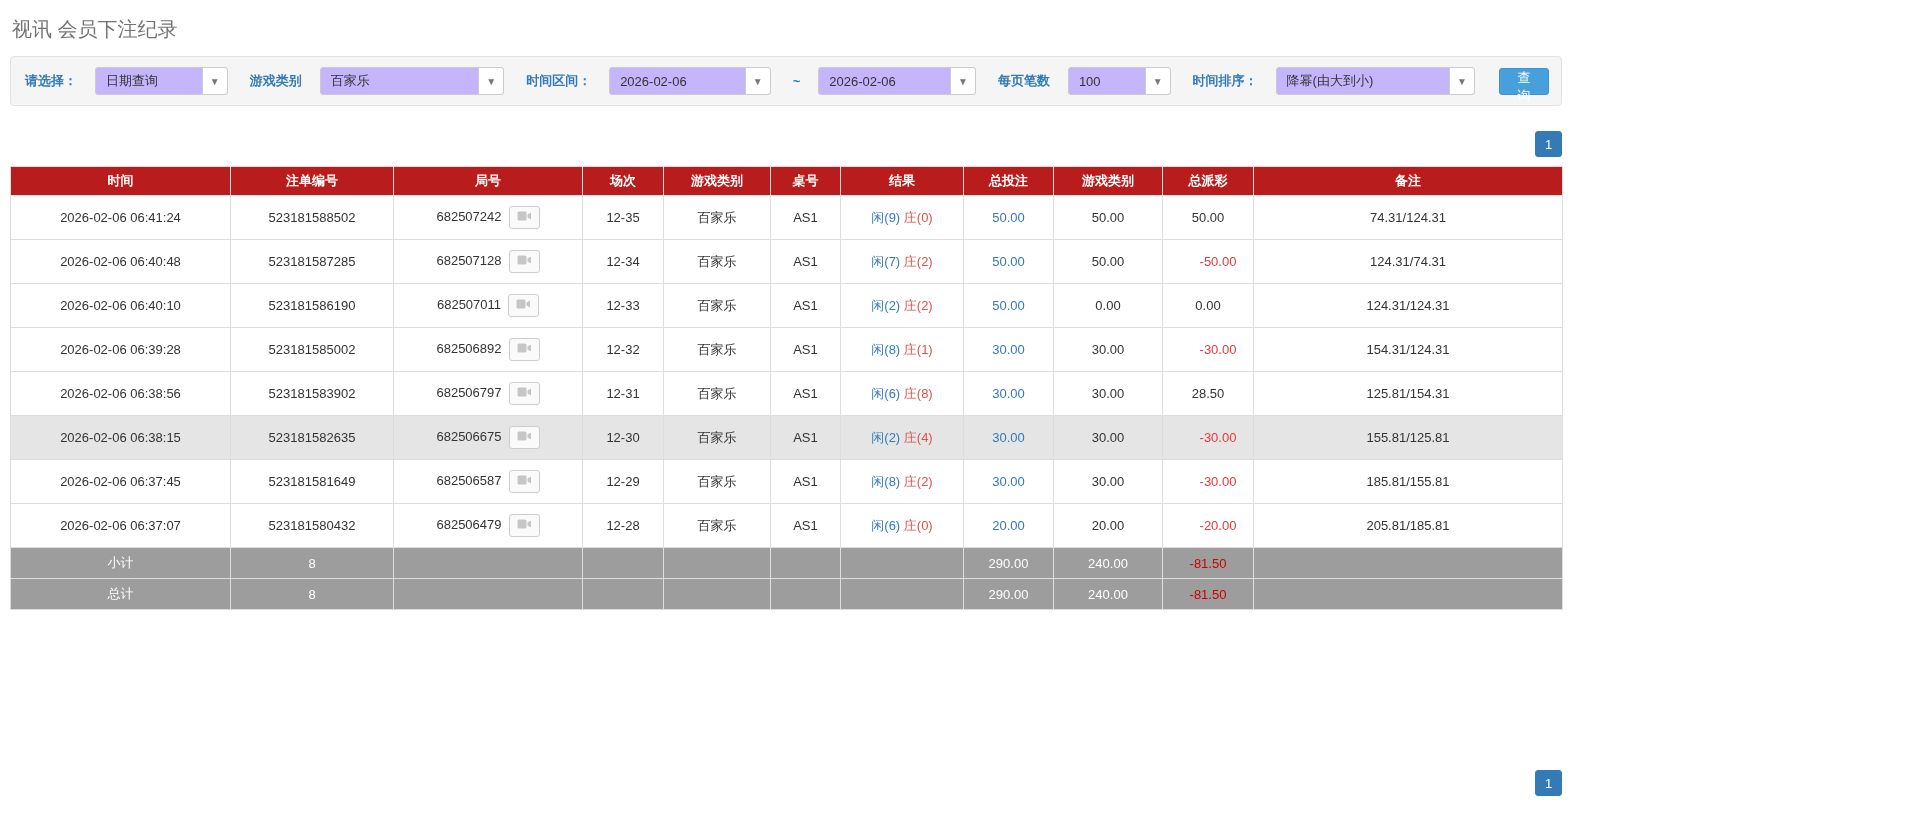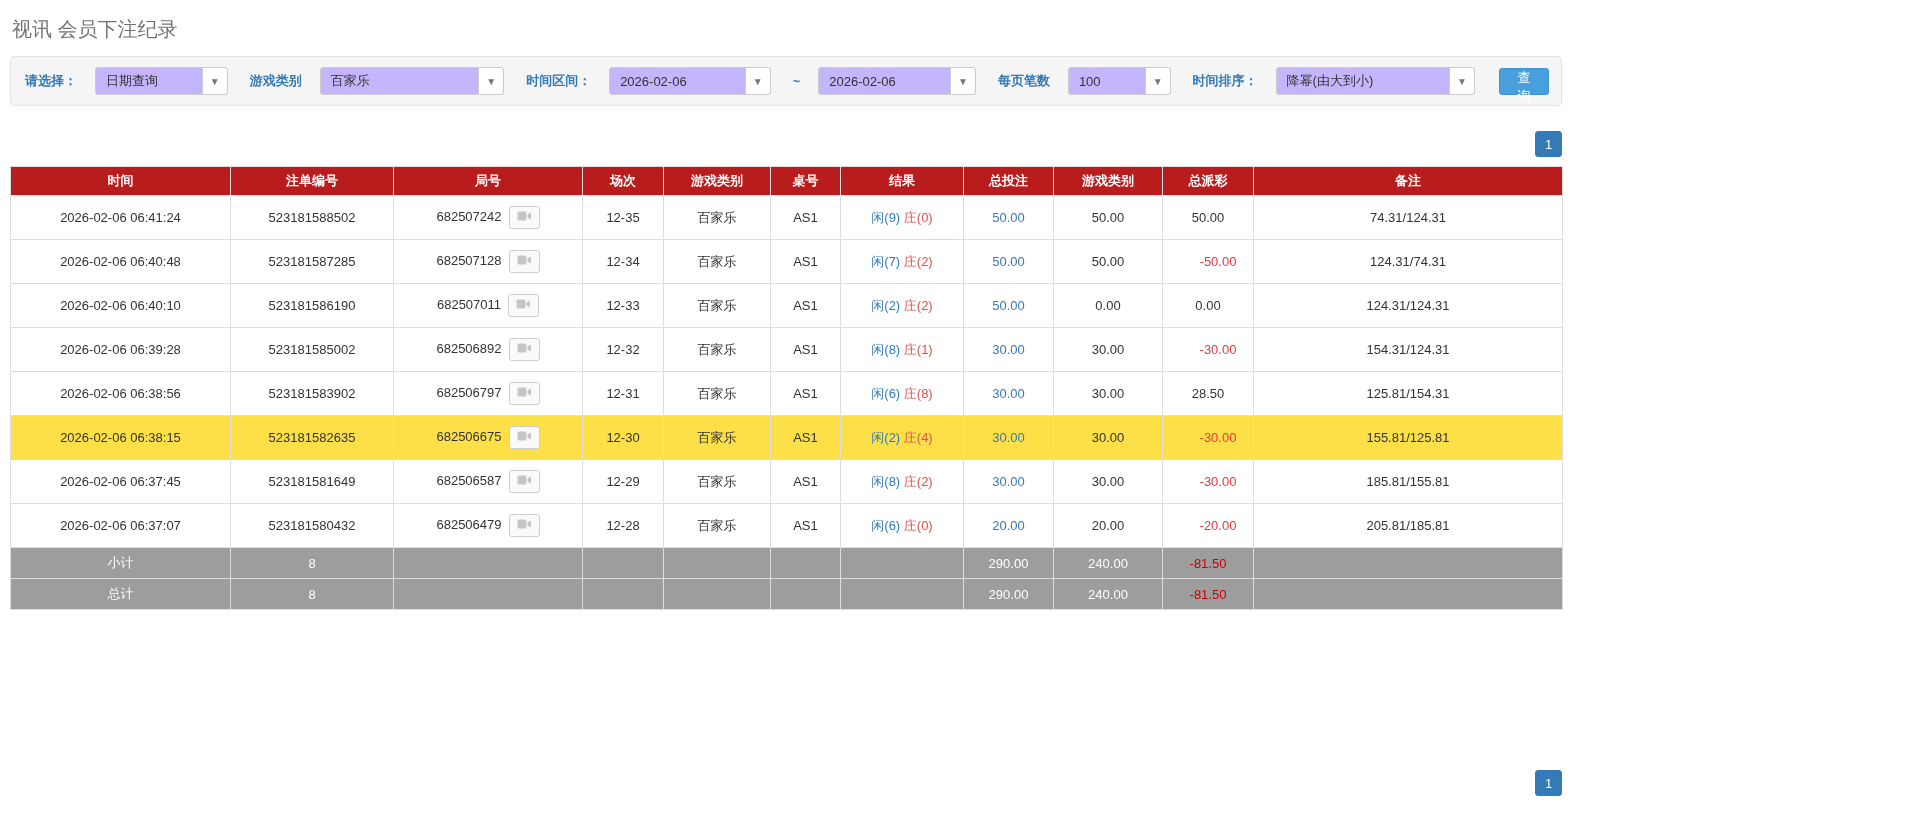--- a/index.html
+++ b/index.html
@@ -53,21 +53,21 @@
 
   
   table { width: 100%; border-collapse: collapse; table-layout: fixed; font-size: 13px; }
   thead th {
     background: #b91c1c; color: #fff; font-weight: bold; height: 29px;
     border: 1px solid #ddd; text-align: center; font-size: 13px;
   }
   tbody td {
     border: 1px solid #ddd; text-align: center; height: 44px; color: #333; background: #fff;
   }
-  tr.highlight td { background: #fde047; }
+  tr.highlight td { background: #e5e5e5; }
   .rp { color: #337ab7; }
   .rb { color: #d9534f; }
   .bet-link { color: #337ab7; text-decoration: none; cursor: pointer; }
   .neg { color: #e4393c; margin-left: 20px; }
   .video-btn {
     display: inline-flex; align-items: center; justify-content: center;
     width: 31px; height: 23px; border: 1px solid #ccc; border-radius: 3px;
     background: #fafafa; margin-left: 7px; vertical-align: middle; cursor: pointer;
   }
   tfoot td {

